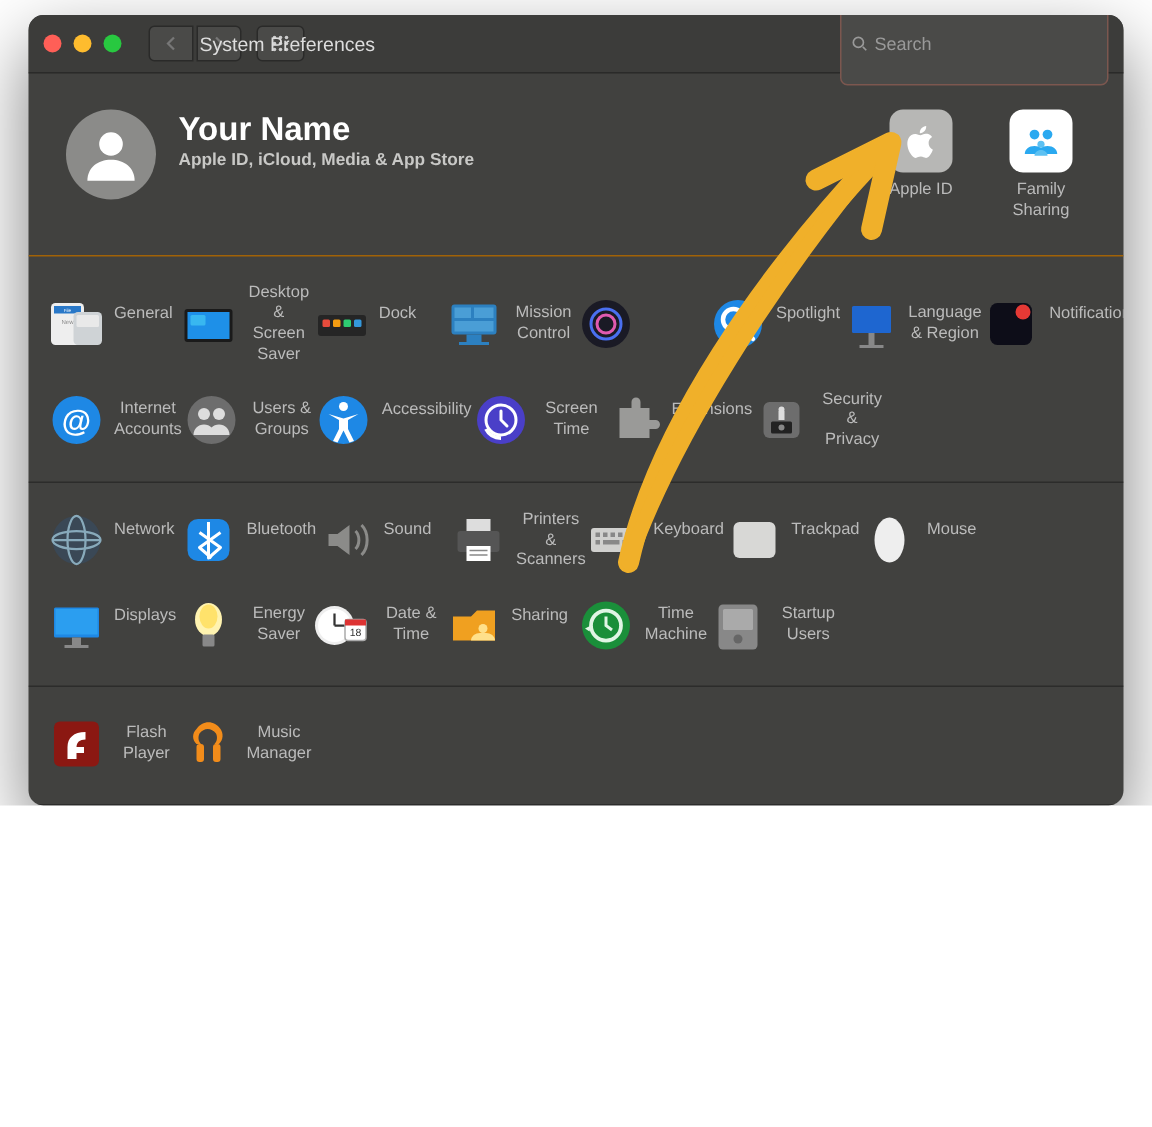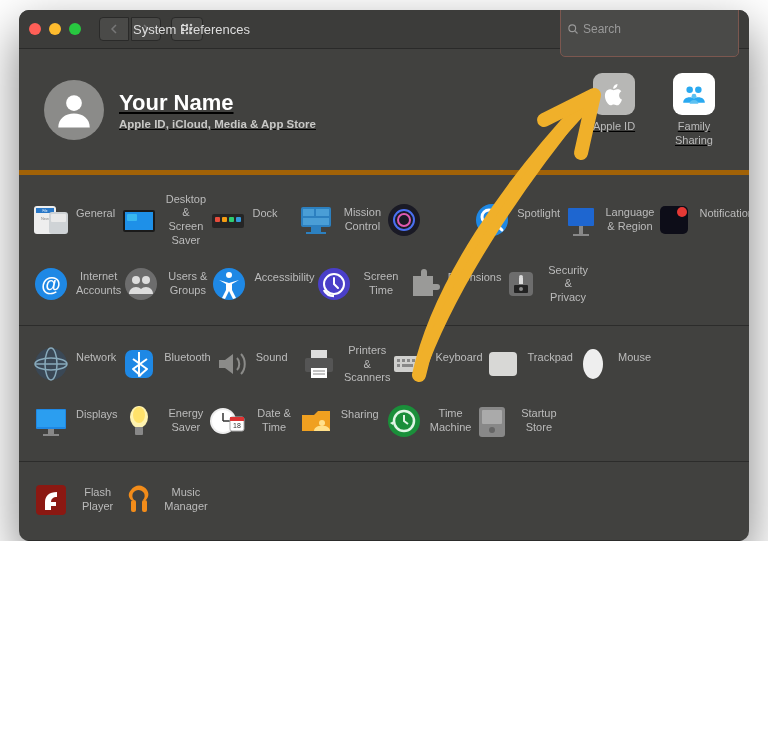--- a/index.html
+++ b/index.html
@@ -14,21 +14,21 @@
   .dot.green{background:#28c840;}
   .nav{display:flex;gap:2px;}
   .navbtn{width:28px;height:22px;background:#4a4a48;border:1px solid #2a2a29;display:flex;align-items:center;justify-content:center;color:#777;font-size:12px;}
   .navbtn:first-child{border-radius:4px 0 0 4px;}
   .navbtn:last-child{border-radius:0 4px 4px 0;}
   .gridbtn{width:30px;height:22px;background:#4a4a48;border:1px solid #2a2a29;border-radius:4px;display:flex;align-items:center;justify-content:center;color:#ccc;font-size:10px;}
   .title{flex:1;text-align:left;color:#ddd;font-size:13px;font-weight:500;margin-left:-80px;}
   .search{width:165px;height:22px;background:#4a4a48;border:1.5px solid #7c574f;border-radius:5px;display:flex;align-items:center;color:#999;font-size:12px;padding:16px 6px;gap:4px;}
   .search svg{width:12px;height:12px;}
   
-  .header{display:flex;align-items:center;padding:24px 25px 22px 25px;border-bottom:5px solid #a16207;text-decoration:underline;}
+  .header{display:flex;align-items:flex-start;padding:24px 25px 22px 25px;border-bottom:1px solid #a16207;}
   .avatar{width:60px;height:60px;border-radius:50%;background:#8b8b89;display:flex;align-items:center;justify-content:center;margin-right:15px;}
   .avatar svg{width:42px;height:42px;}
   .userinfo{flex:1;}
   .userinfo h2{margin:0;font-size:22px;color:#fff;font-weight:600;}
   .userinfo p{margin:2px 0 0 0;font-size:11.5px;font-weight:600;color:#c8c8c6;}
   .header-icons{display:flex;gap:20px;}
   .hicon{display:flex;flex-direction:column;align-items:center;gap:5px;width:60px;}
   .hicon .tile{width:42px;height:42px;border-radius:9px;display:flex;align-items:center;justify-content:center;}
   .hicon span{font-size:11px;color:#bbb;text-align:center;line-height:1.25;}
   
@@ -420,21 +420,21 @@
         <span>Time Machine</span>
       </div>
       <div class="item">
         <div class="icon">
           <svg viewBox="0 0 40 40" width="40" height="40">
               <rect x="7" y="6" width="26" height="30" rx="3" fill="#888"></rect>
               <rect x="10" y="9" width="20" height="14" rx="1" fill="#aaa"></rect>
               <circle cx="20" cy="29" r="3" fill="#666"></circle>
             </svg>
         </div>
-        <span>Startup Store</span>
+        <span>Startup Users</span>
       </div>
     </div>
   </div>
 
   <div class="section">
     <div class="row">
       <div class="item">
         <div class="icon">
           <svg viewBox="0 0 40 40" width="40" height="40">
               <rect x="5" y="5" width="30" height="30" rx="4" fill="#8b1812"></rect>

